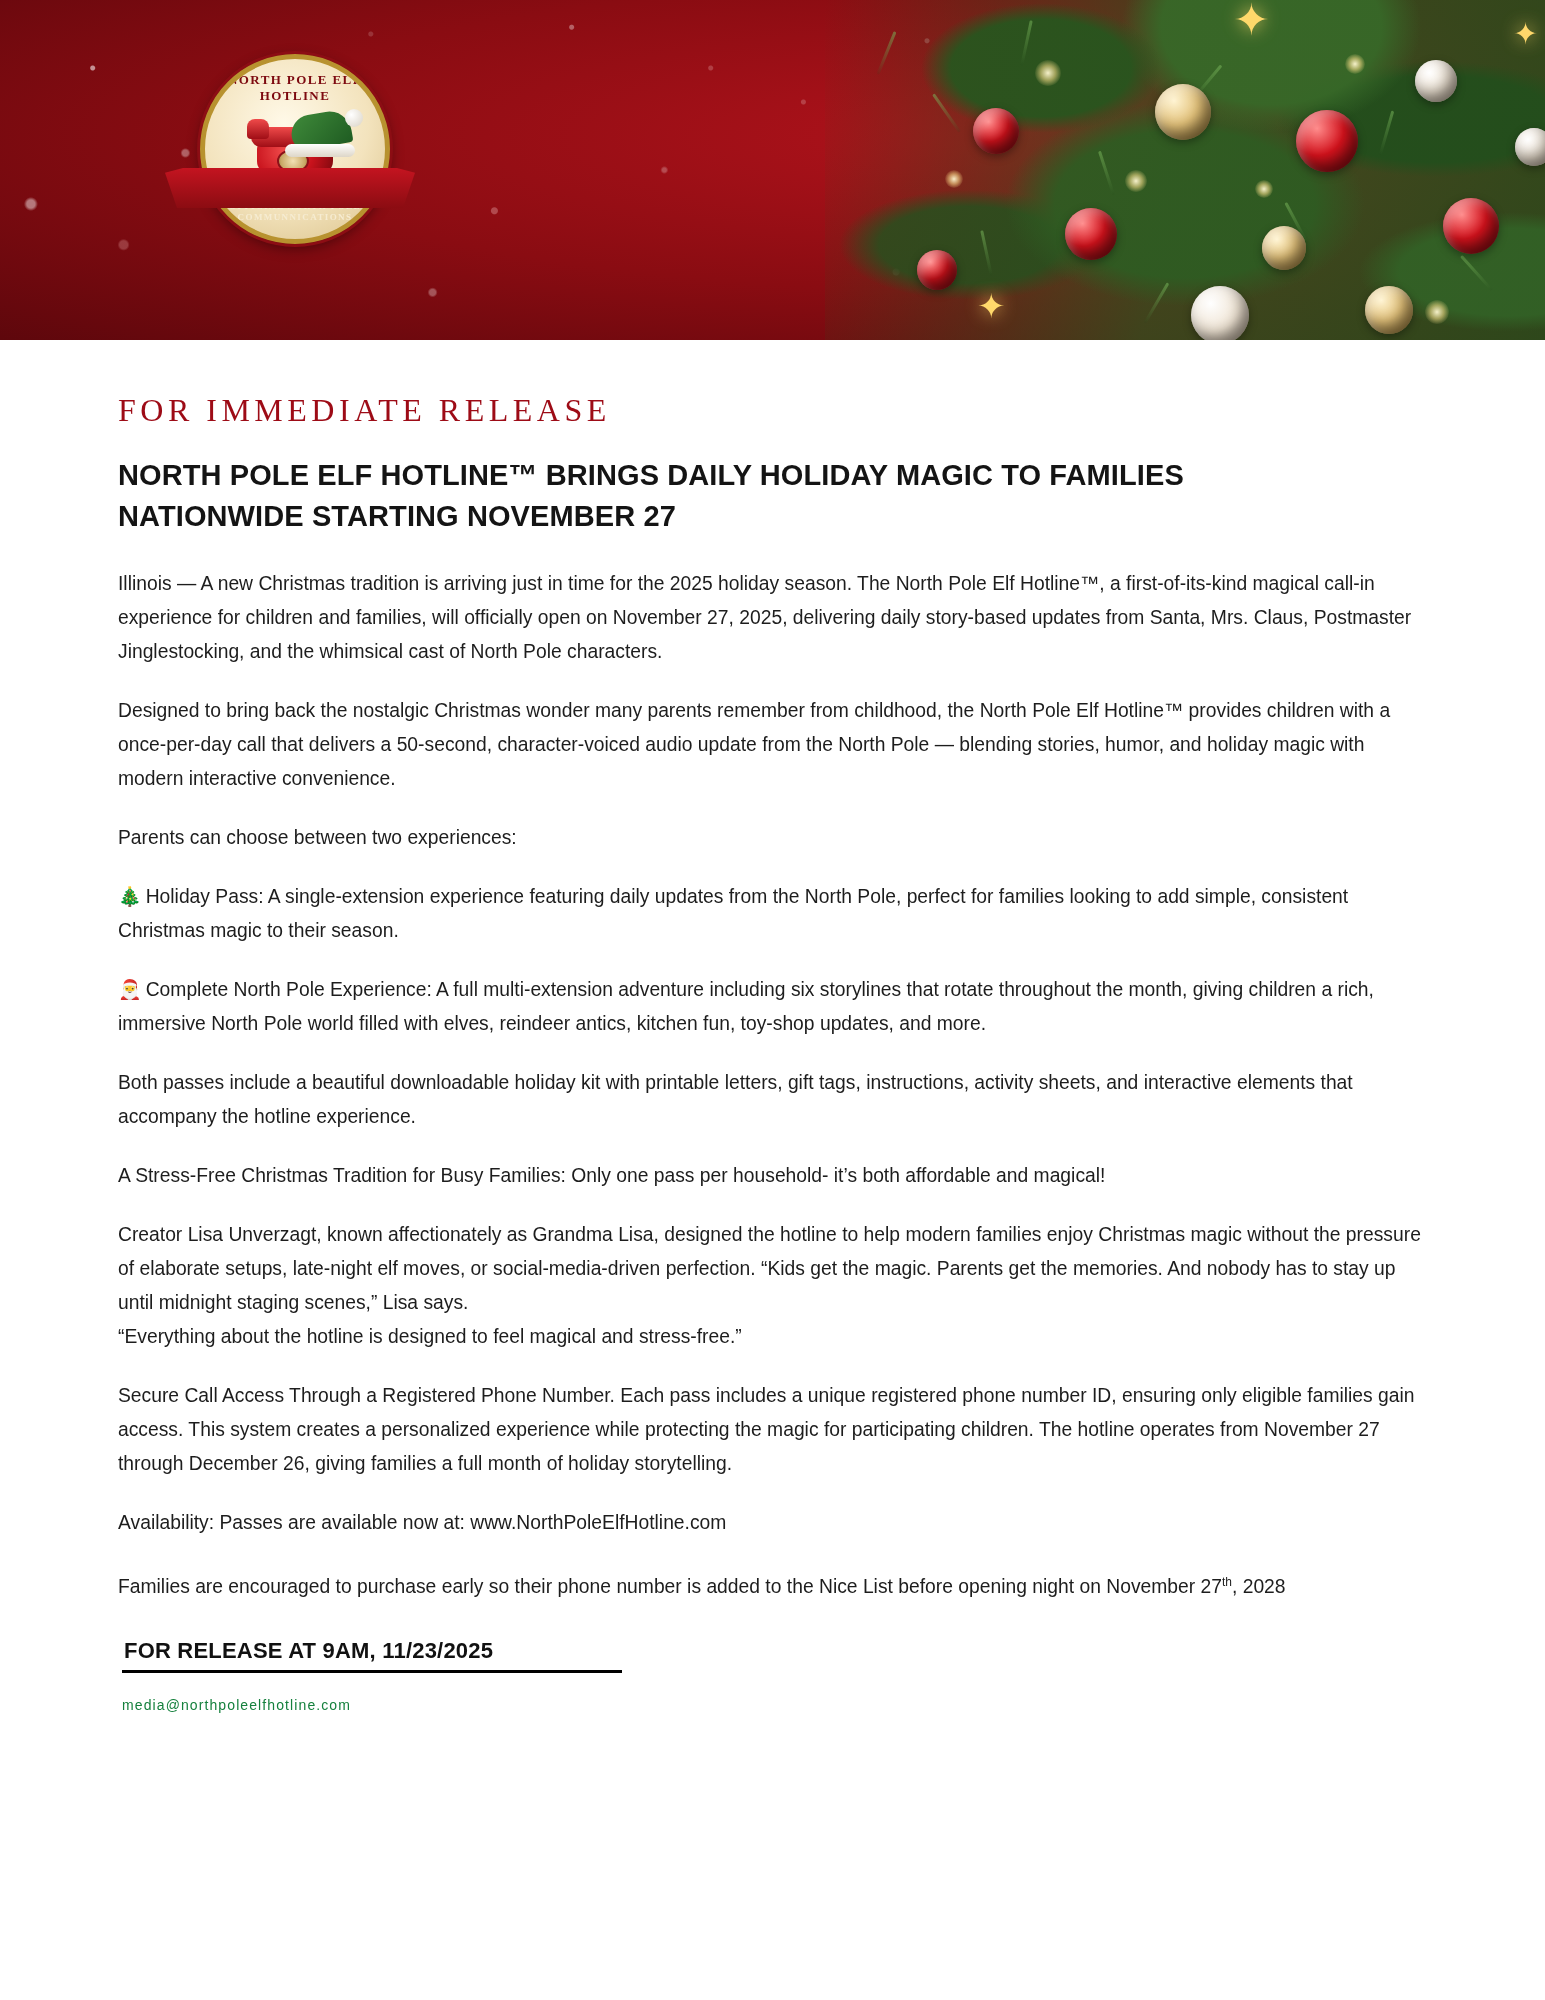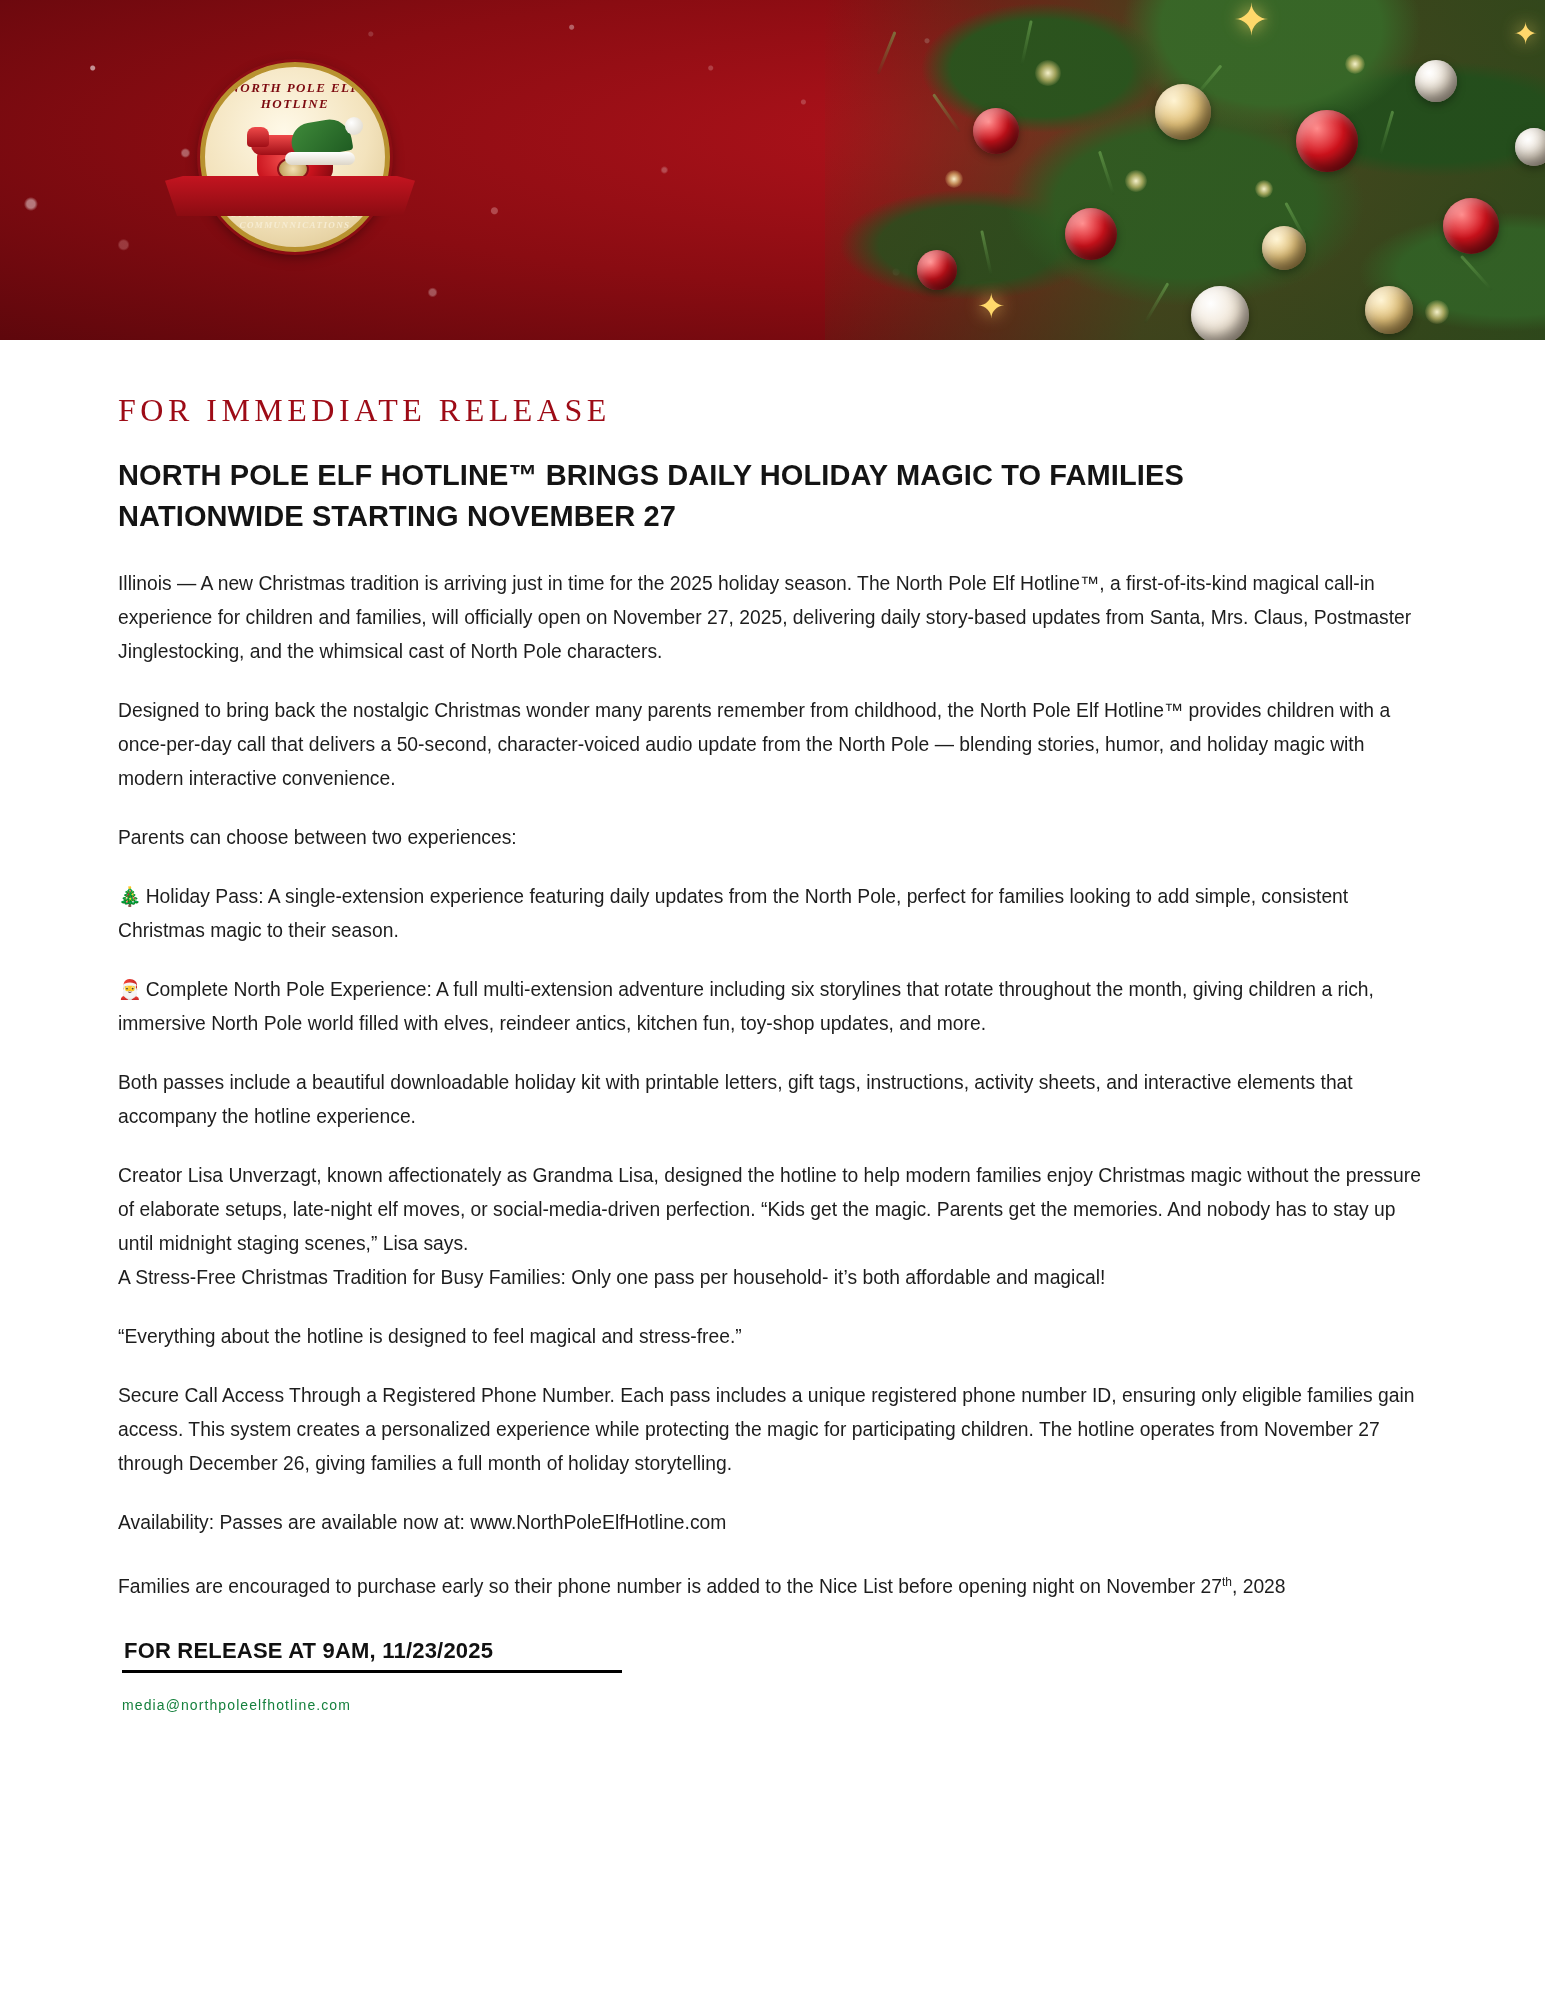--- a/index.html
+++ b/index.html
@@ -94,24 +94,23 @@
   .glow-dot {
     position: absolute;
     border-radius: 50%;
     background: radial-gradient(circle, rgba(255,248,210,0.95) 0%, rgba(255,225,140,0.55) 40%, rgba(255,210,100,0) 75%);
   }
 
   
   .logo {
     position: absolute;
     left: 165px;
-    top: 62px;
+    top: 54px;
     width: 250px;
     height: 180px;
-    font-style: italic;
   }
   .logo-circle {
     position: absolute;
     left: 35px;
     top: 0;
     width: 180px;
     height: 180px;
     border-radius: 50%;
     background: radial-gradient(circle at 44% 36%, #fff9e8 0%, #f3e3bd 55%, #d8bf86 100%);
     border: 5px solid #b8922f;
@@ -342,25 +341,25 @@
 
   <p class="body">
     <span class="emoji">🎄</span><span>Holiday Pass:   A  single-extension experience featuring daily updates from the North Pole, perfect for families looking to add simple, consistent Christmas magic to their season.</span>
   </p>
 
   <p class="body">
     <span class="emoji">🎅</span><span>Complete North Pole Experience:   A full multi-extension adventure including six storylines that rotate throughout the month, giving children a rich, immersive North Pole world filled with elves, reindeer antics, kitchen fun, toy-shop updates, and more.</span>
   </p>
 
   <p class="body">Both passes include a beautiful downloadable holiday kit with printable letters, gift tags, instructions, activity sheets, and interactive elements that accompany the hotline experience.</p>
+  <p class="body">A Stress-Free Christmas Tradition for Busy Families:  Only one pass per household- it’s both affordable and magical!</p>
+
   <p class="body tight" style="margin-bottom:0;">
     <span>Creator Lisa Unverzagt, known affectionately as Grandma Lisa, designed the hotline to help modern families enjoy Christmas magic without the pressure of elaborate setups, late-night elf moves, or social-media-driven perfection.  “Kids get the magic. Parents get the memories. And nobody has to stay up until midnight staging scenes,” Lisa says.</span>
   </p>
-
-  <p class="body">A Stress-Free Christmas Tradition for Busy Families:  Only one pass per household- it’s both affordable and magical!</p>
   <p class="body">“Everything about the hotline is designed to feel magical and stress-free.”</p>
 
   <p class="body">Secure Call Access Through a Registered Phone Number.  Each pass includes a unique registered phone number ID, ensuring only eligible families gain access. This system creates a personalized experience while protecting the magic for participating children. The hotline operates from November 27 through December 26, giving families a full month of holiday storytelling.</p>
   <p class="body">Availability:   Passes are available now at:  www.NorthPoleElfHotline.com</p>
 
   <p class="body">
     <span>Families are encouraged to purchase early so their phone number is added to the Nice List before opening night on November 27</span><sup>th</sup><span>, 2028</span>
   </p>
 
   <div class="release-line">FOR RELEASE AT 9AM, 11/23/2025</div>

